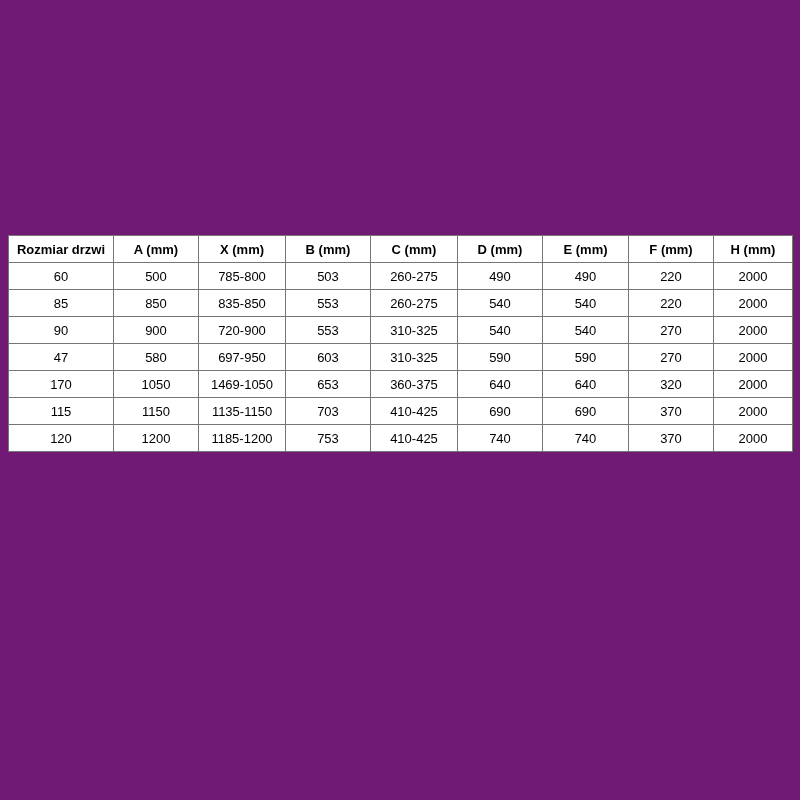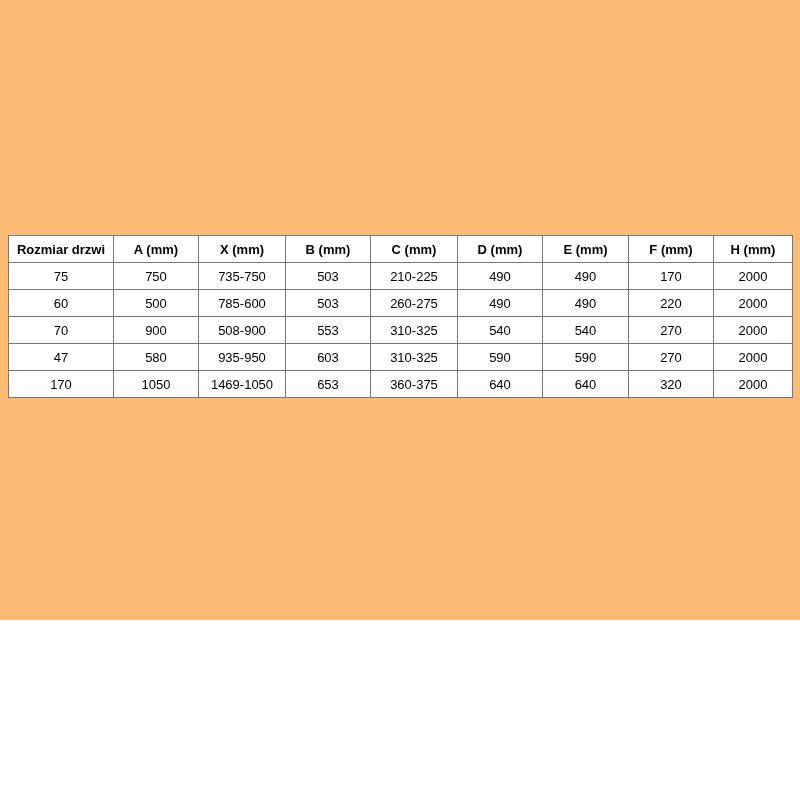--- a/index.html
+++ b/index.html
@@ -6,22 +6,22 @@
   html, body {
     width: 800px;
     height: 800px;
     background: #ffffff;
     font-family: "Liberation Sans", sans-serif;
     color: #000000;
   }
   .page {
     position: relative;
     width: 800px;
-    height: 620px;
-    background: #fdba74;
+    height: 800px;
+    background: #701a75;
     overflow: hidden;
   }
   table.spec-table {
     position: absolute;
     left: 8px;
     top: 235px;
     width: 784px;
     border-collapse: collapse;
     table-layout: fixed;
     background: #ffffff;
@@ -69,69 +69,91 @@
           <th>B (mm)</th>
           <th>C (mm)</th>
           <th>D (mm)</th>
           <th>E (mm)</th>
           <th>F (mm)</th>
           <th>H (mm)</th>
         </tr>
     </thead>
     <tbody>
         <tr>
-          <td>75</td>
-          <td>750</td>
-          <td>735-750</td>
-          <td>503</td>
-          <td>210-225</td>
-          <td>490</td>
-          <td>490</td>
-          <td>170</td>
-          <td>2000</td>
-        </tr>
-        <tr>
           <td>60</td>
           <td>500</td>
-          <td>785-600</td>
+          <td>785-800</td>
           <td>503</td>
           <td>260-275</td>
           <td>490</td>
           <td>490</td>
           <td>220</td>
           <td>2000</td>
         </tr>
         <tr>
-          <td>70</td>
+          <td>85</td>
+          <td>850</td>
+          <td>835-850</td>
+          <td>553</td>
+          <td>260-275</td>
+          <td>540</td>
+          <td>540</td>
+          <td>220</td>
+          <td>2000</td>
+        </tr>
+        <tr>
+          <td>90</td>
           <td>900</td>
-          <td>508-900</td>
+          <td>720-900</td>
           <td>553</td>
           <td>310-325</td>
           <td>540</td>
           <td>540</td>
           <td>270</td>
           <td>2000</td>
         </tr>
         <tr>
           <td>47</td>
           <td>580</td>
-          <td>935-950</td>
+          <td>697-950</td>
           <td>603</td>
           <td>310-325</td>
           <td>590</td>
           <td>590</td>
           <td>270</td>
           <td>2000</td>
         </tr>
         <tr>
           <td>170</td>
           <td>1050</td>
           <td>1469-1050</td>
           <td>653</td>
           <td>360-375</td>
           <td>640</td>
           <td>640</td>
           <td>320</td>
           <td>2000</td>
         </tr>
+        <tr>
+          <td>115</td>
+          <td>1150</td>
+          <td>1135-1150</td>
+          <td>703</td>
+          <td>410-425</td>
+          <td>690</td>
+          <td>690</td>
+          <td>370</td>
+          <td>2000</td>
+        </tr>
+        <tr>
+          <td>120</td>
+          <td>1200</td>
+          <td>1185-1200</td>
+          <td>753</td>
+          <td>410-425</td>
+          <td>740</td>
+          <td>740</td>
+          <td>370</td>
+          <td>2000</td>
+        </tr>
       </tbody>
   </table>
 </div>
 
 </body></html>

